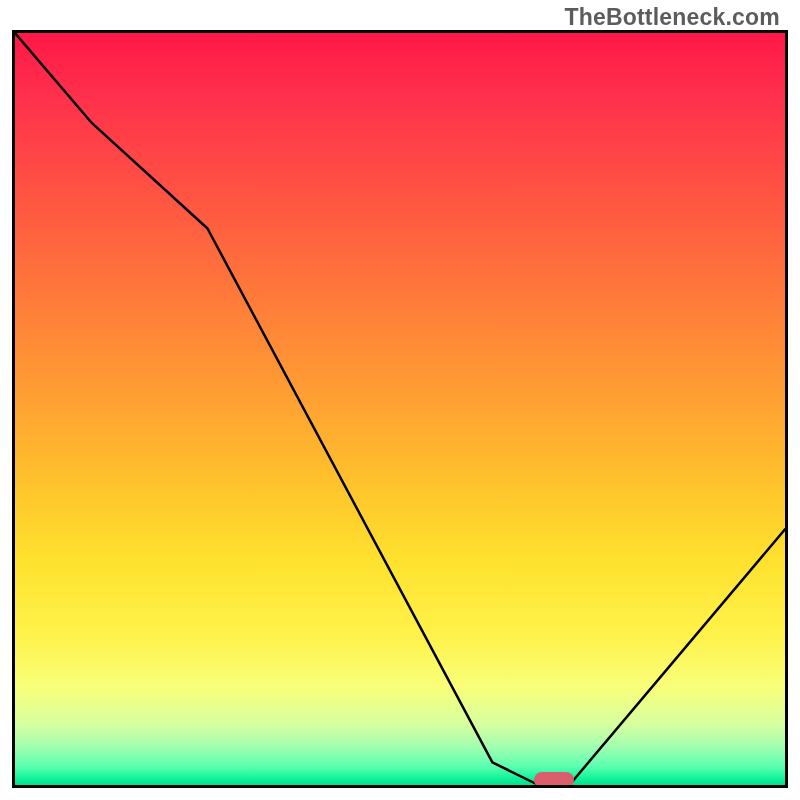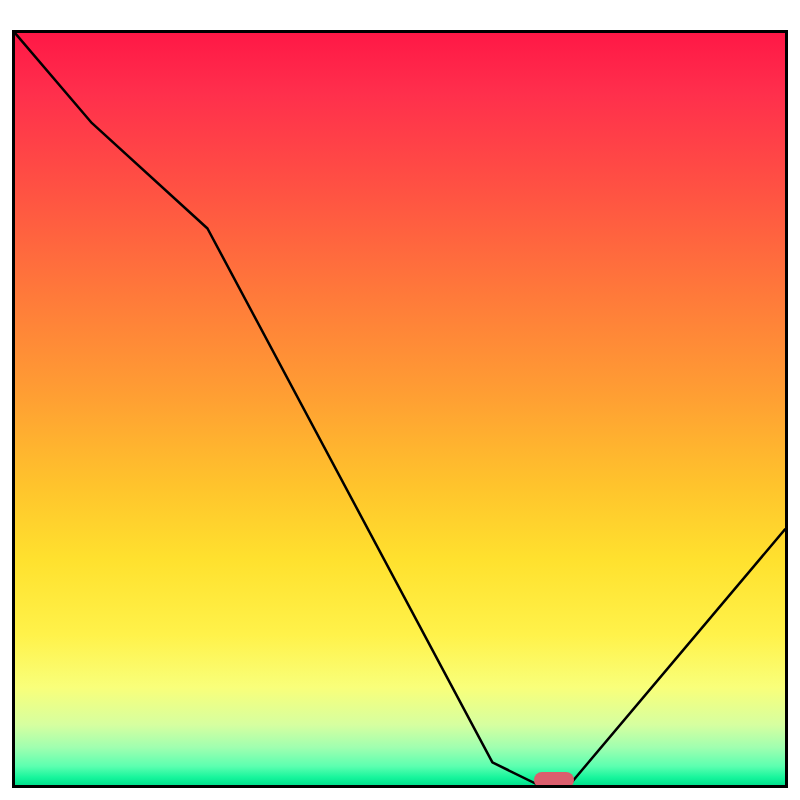--- a/index.html
+++ b/index.html
@@ -74,20 +74,21 @@
     border-radius: 8px;
     background: #db5e6d;
     transform: translate(-50%, -50%);
   }
 </style>
 </head>
 <body>
 
 <div class="frame">
 
+  <div class="watermark">TheBottleneck.com</div>
 
   <div class="plot-box">
     <div class="gradient"></div>
 
     <svg class="curve-svg" viewBox="0 0 770 752" preserveAspectRatio="none">
       <path id="curve-path" fill="none" stroke="#000000" stroke-width="2.5" stroke-linejoin="round" stroke-linecap="round" d="M0.0 0.0 L77.0 90.2 L192.5 195.5 L477.4 729.4 L523.6 752.0 L554.4 752.0 L770.0 496.3"></path>
     </svg>
 
     <div class="marker" id="marker" style="left: 70%; top: 99.4%; background: rgb(219, 94, 109);"></div>
   </div>

